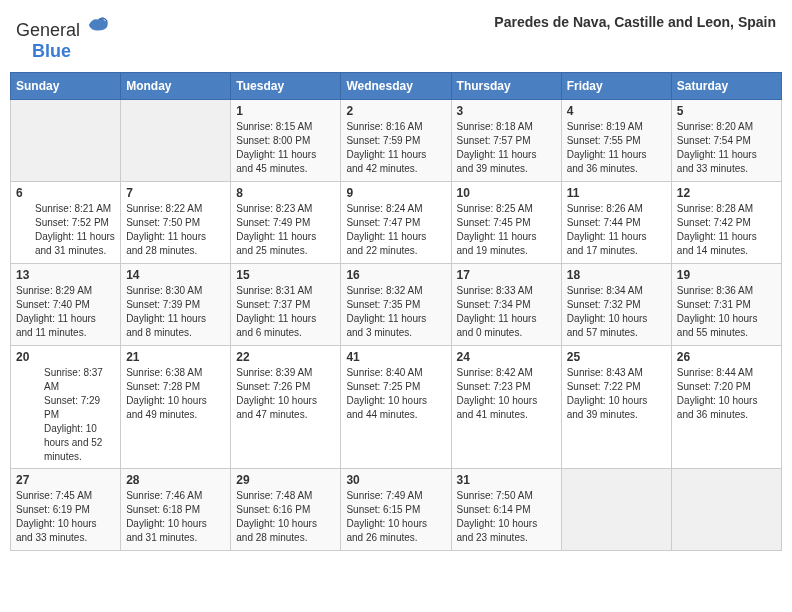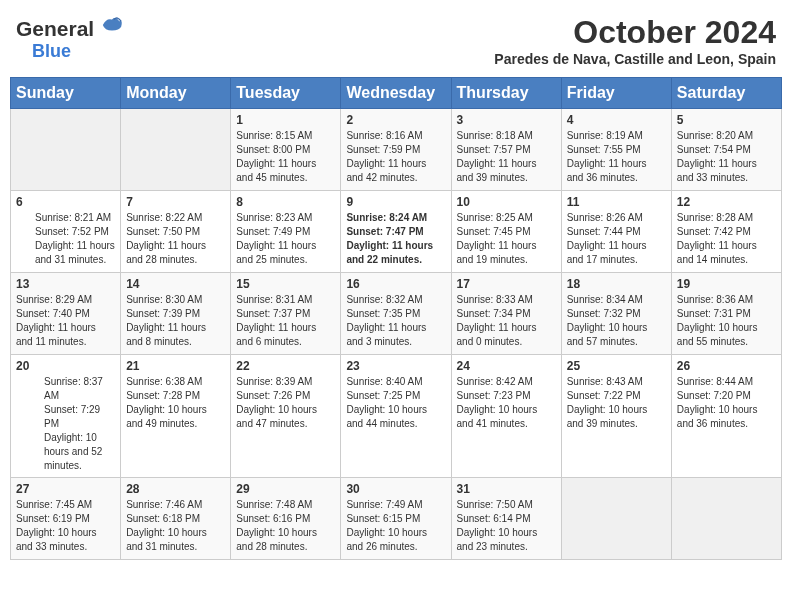--- a/index.html
+++ b/index.html
@@ -15,22 +15,22 @@
       justify-content: space-between;
       align-items: flex-start;
       margin-bottom: 6px;
       padding: 4px 6px;
     }
     .logo {
       display: flex;
       align-items: center;
     }
     .logo-text-general {
-      font-size: 21px;
-      font-weight: bold;
+      font-size: 18px;
+      font-weight: normal;
       color: #333;
     }
     .logo-text-blue {
       font-size: 18px;
       font-weight: bold;
       color: #3a7bd5;
       margin-left: 16px;
     }
     .logo-icon {
       width: 22px;
@@ -53,21 +53,21 @@
     table {
       width: 100%;
       border-collapse: collapse;
       font-size: 10.5px;
     }
     thead tr th {
       background-color: #4a7fc1;
       color: #fff;
       text-align: left;
       padding: 6px 5px;
-      font-size: 16px;
+      font-size: 12px;
       border: 1px solid #3a6aaa;
     }
     tbody tr td {
       border: 1px solid #ccc;
       vertical-align: top;
       padding: 4px 5px;
       min-height: 80px;
       height: 82px;
       width: 14.28%;
       color: #333;
@@ -100,21 +100,20 @@
       <span class="logo-text-general">General</span>
       <svg class="logo-icon" viewBox="0 0 24 24" fill="#4a7fc1">
         <path d="M2 12 Q6 4 12 6 Q16 2 20 8 Q24 6 22 14 Q20 18 12 18 Q4 18 2 12Z" fill="#4a7fc1"></path>
         <path d="M14 6 Q18 2 22 8" fill="none" stroke="#3a6aaa" stroke-width="1.5"></path>
       </svg>
       <br>
       <span class="logo-text-blue">Blue</span>
     </div>
   </div>
   <div class="title-block">
-    <div class="month-title">October 2024</div>
     <div class="location">Paredes de Nava, Castille and Leon, Spain</div>
   </div>
 </div>
 
 <table>
   <thead>
     <tr id="days-header">
         <th>Sunday</th>
         <th>Monday</th>
         <th>Tuesday</th>
@@ -173,21 +172,21 @@
 Daylight: 11 hours and 28 minutes.</div>
         </td>
         <td>
           <span class="day-num">8</span>
           <div class="day-detail" style="white-space: pre-line;">Sunrise: 8:23 AM
 Sunset: 7:49 PM
 Daylight: 11 hours and 25 minutes.</div>
         </td>
         <td>
           <span class="day-num">9</span>
-          <div class="day-detail" style="white-space: pre-line; font-weight: bold;">Sunrise: 8:24 AM
+          <div class="day-detail" style="white-space: pre-line;">Sunrise: 8:24 AM
 Sunset: 7:47 PM
 Daylight: 11 hours and 22 minutes.</div>
         </td>
         <td>
           <span class="day-num">10</span>
           <div class="day-detail" style="white-space: pre-line;">Sunrise: 8:25 AM
 Sunset: 7:45 PM
 Daylight: 11 hours and 19 minutes.</div>
         </td>
         <td>
@@ -260,21 +259,21 @@
 Sunset: 7:28 PM
 Daylight: 10 hours and 49 minutes.</div>
         </td>
         <td>
           <span class="day-num">22</span>
           <div class="day-detail" style="white-space: pre-line;">Sunrise: 8:39 AM
 Sunset: 7:26 PM
 Daylight: 10 hours and 47 minutes.</div>
         </td>
         <td>
-          <span class="day-num">23</span>
+          <span class="day-num">41</span>
           <div class="day-detail" style="white-space: pre-line;">Sunrise: 8:40 AM
 Sunset: 7:25 PM
 Daylight: 10 hours and 44 minutes.</div>
         </td>
         <td>
           <span class="day-num">24</span>
           <div class="day-detail" style="white-space: pre-line;">Sunrise: 8:42 AM
 Sunset: 7:23 PM
 Daylight: 10 hours and 41 minutes.</div>
         </td>

